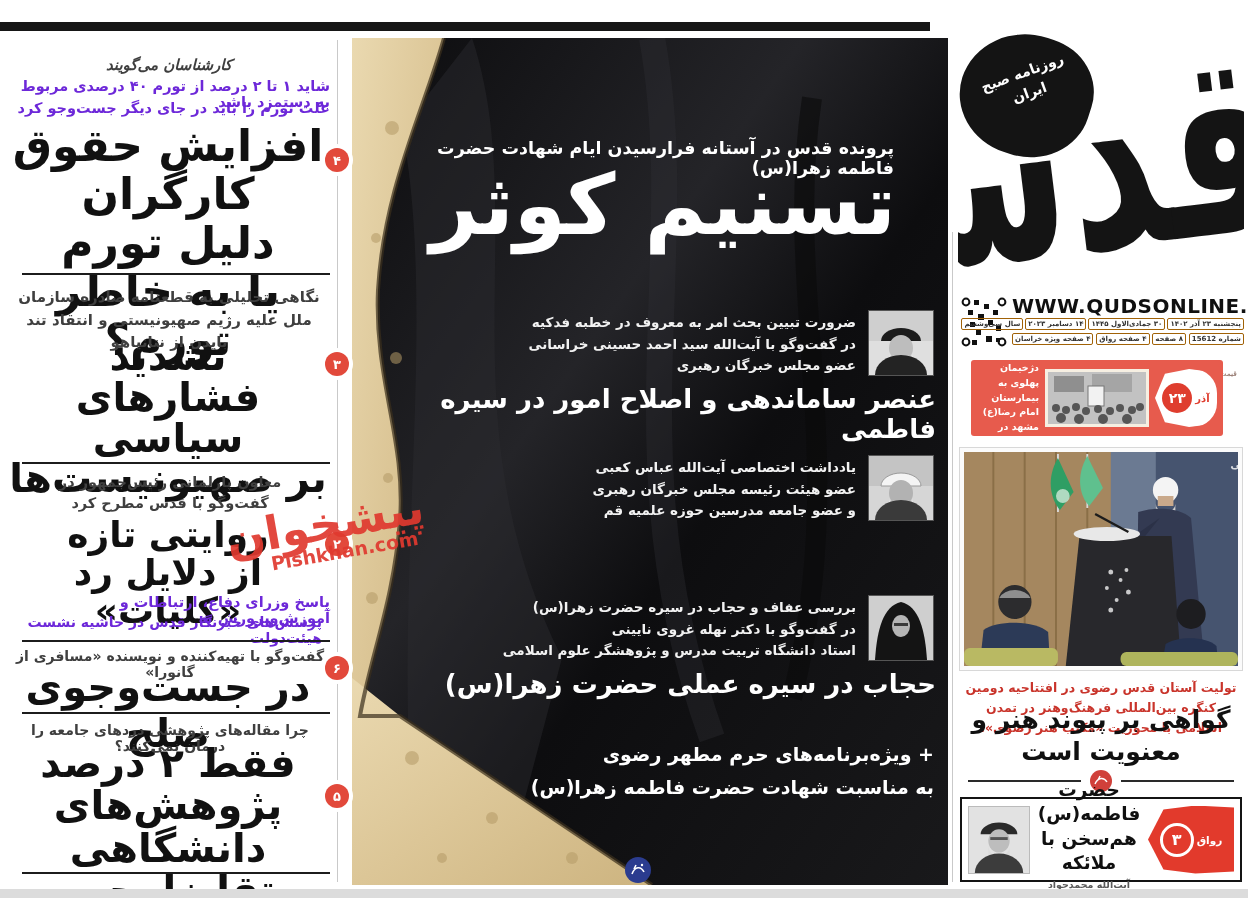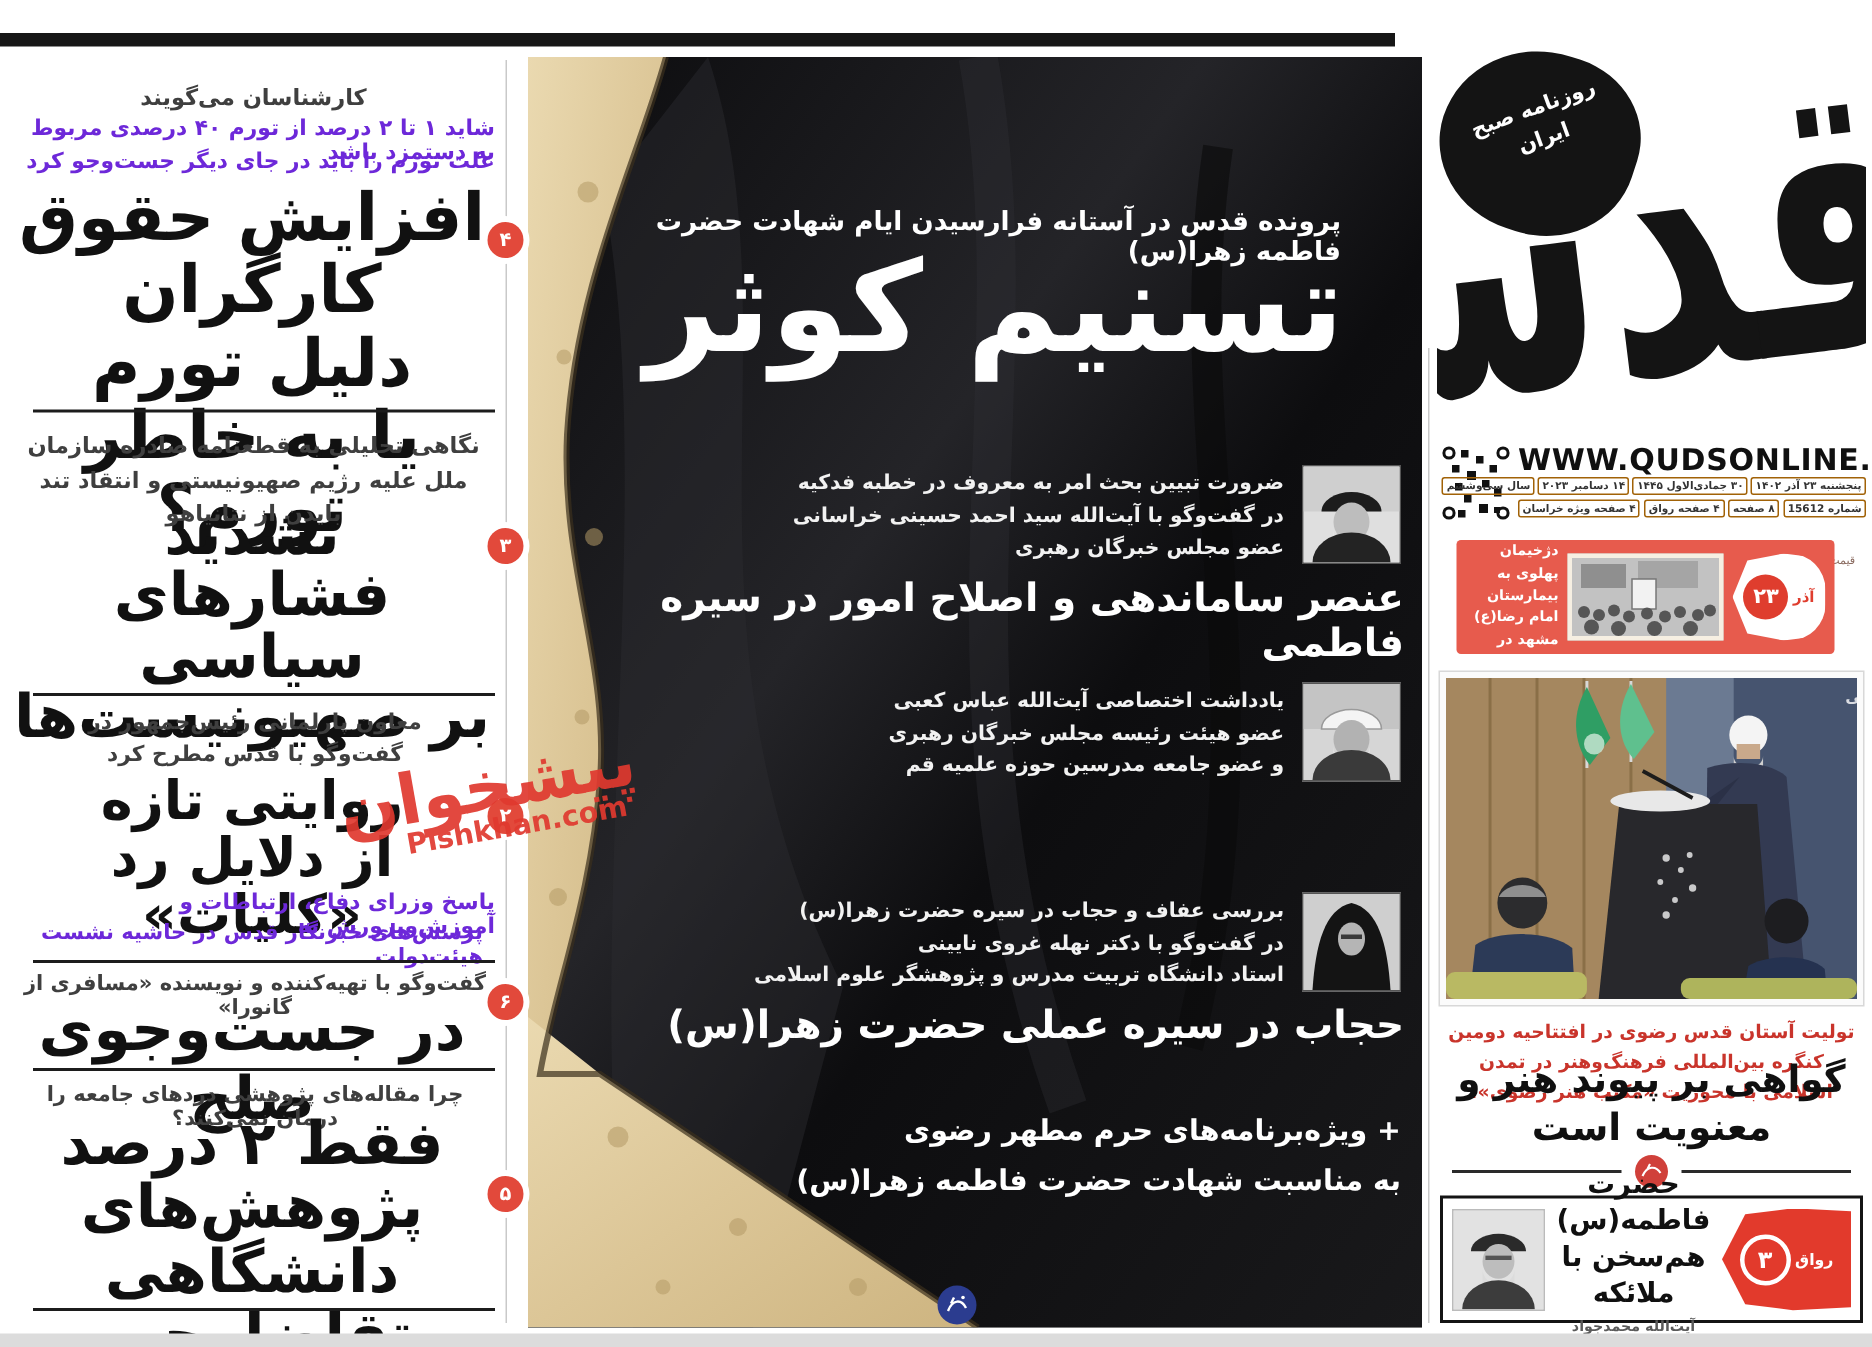--- a/index.html
+++ b/index.html
@@ -91,21 +91,21 @@
 
 <div class="page">
 
   <div class="abs topbar"></div>
   <div class="abs vline v1"></div>
   <div class="abs vline v2"></div>
 
   <section>
 
     <article>
-      <div class="abs kicker" style="left:10px;top:56px;width:318px;font-size:15px;">کارشناسان می‌گویند</div>
+      <div class="abs kicker" style="left:10px;top:56px;width:318px;font-size:15px;font-style:italic;">کارشناسان می‌گویند</div>
       <div class="abs sub" style="left:10px;top:78px;width:320px;font-size:14.5px;">شاید ۱ تا ۲ درصد از تورم ۴۰ درصدی مربوط به دستمزد باشد</div>
       <div class="abs sub" style="left:10px;top:100px;width:320px;font-size:14.5px;">علت تورم را باید در جای دیگر جست‌وجو کرد</div>
       <div class="abs headline" style="left:6px;top:122px;width:324px;font-size:44px;line-height:1.1;">
         <span style="display:block">افزایش حقوق کارگران</span>
         <span style="display:block">دلیل تورم</span>
         <span style="display:block">یا به خاطر تورم؟</span>
       </div>
       <div class="abs hr" style="top:273px;"></div>
     </article>
 

